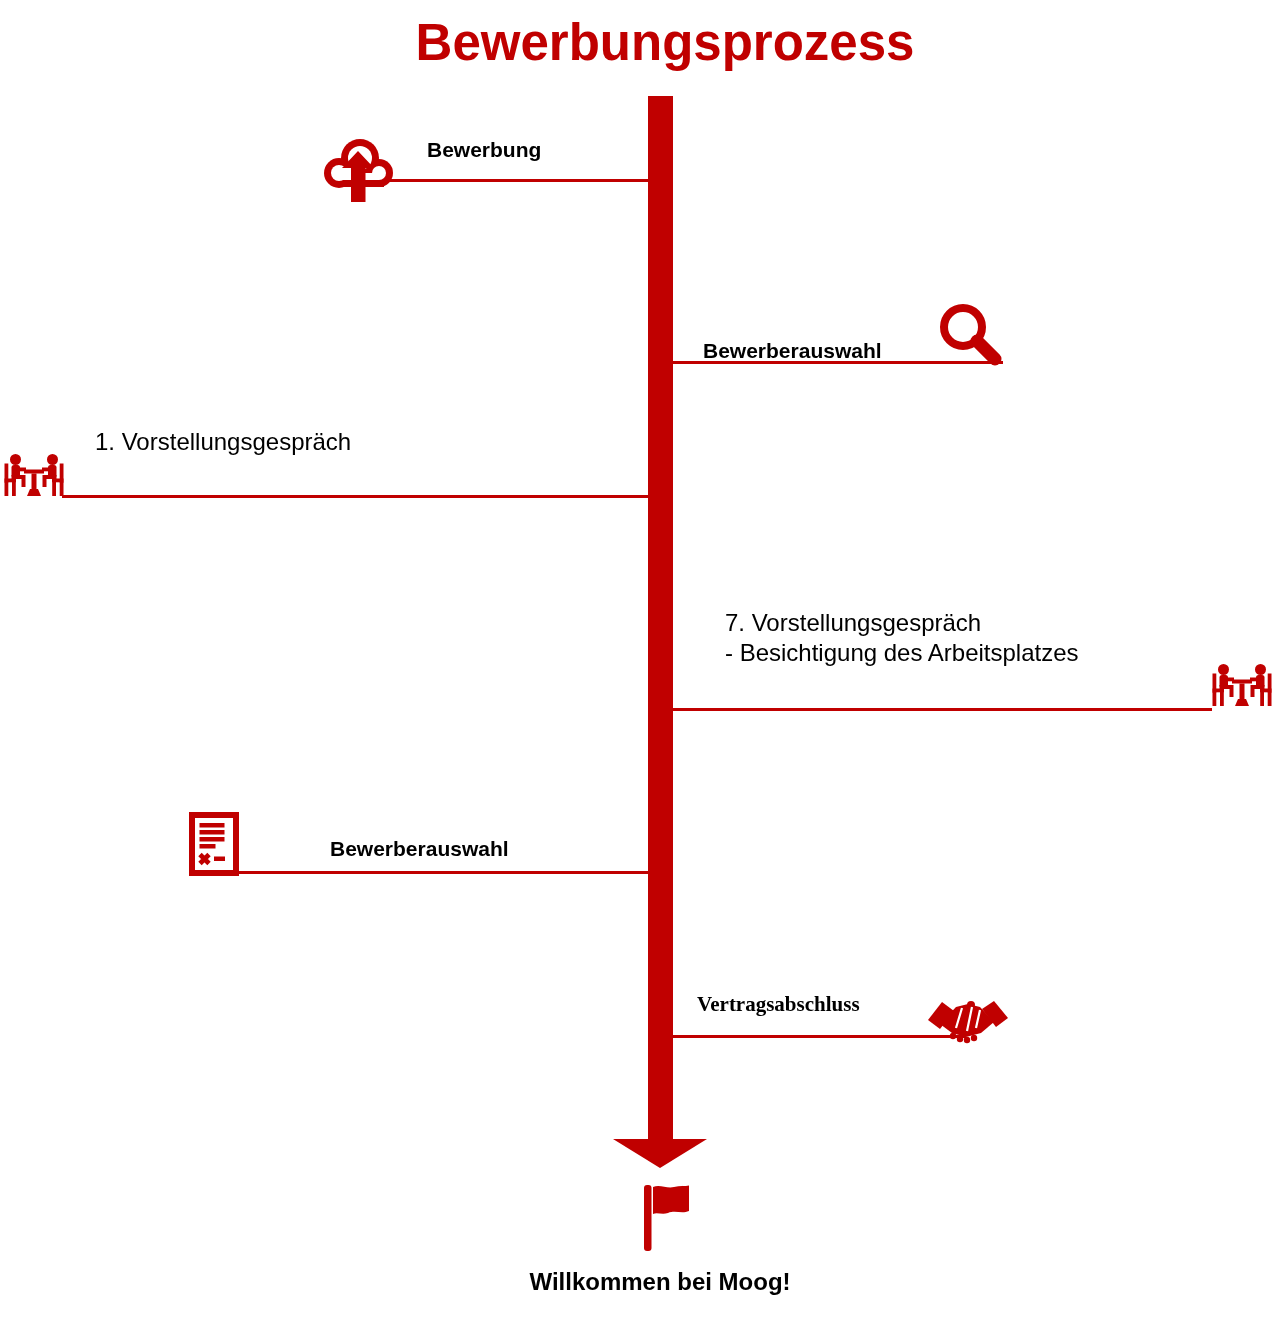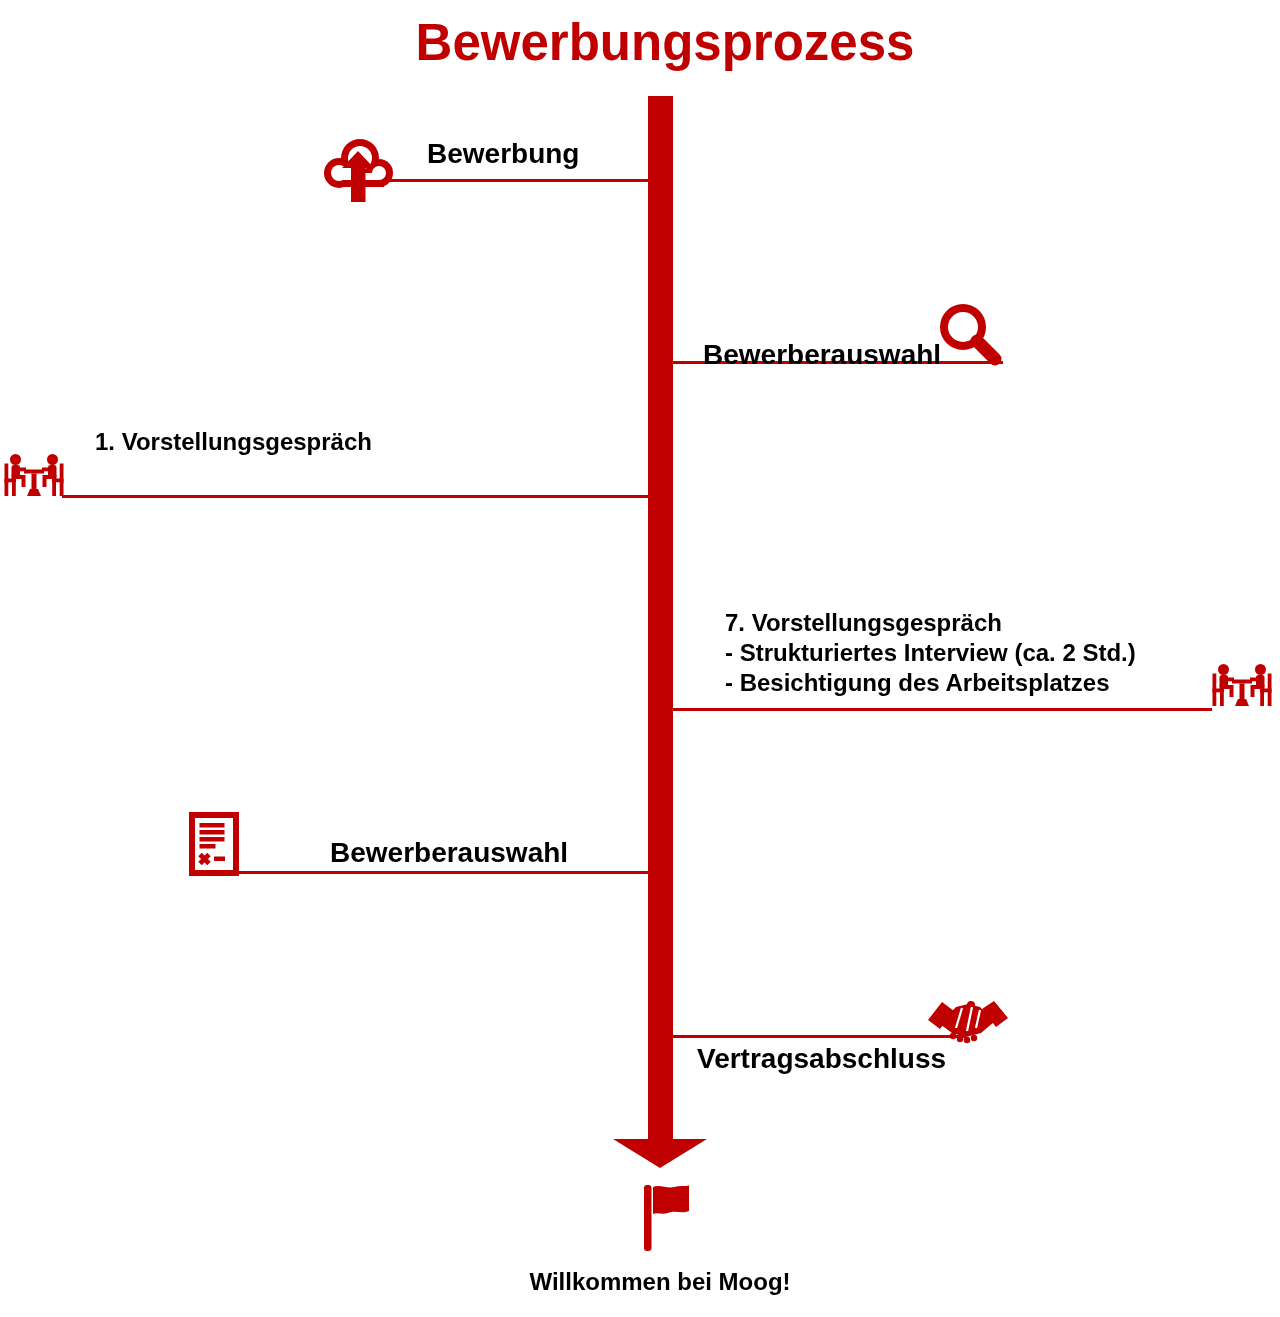--- a/index.html
+++ b/index.html
@@ -16,22 +16,22 @@
     font-size:51px; font-weight:bold; color:var(--accent);
     letter-spacing:0px;
   }
   .tl-bar { left:648px; top:96px; width:25px; height:1044px; background:var(--accent); }
   .tl-arrowhead {
     left:613px; top:1139px; width:0; height:0;
     border-left:47px solid transparent; border-right:47px solid transparent;
     border-top:29px solid var(--accent);
   }
   .connector { height:3px; background:var(--accent); }
-  .step-label { font-size:28px; font-weight:bold; color:var(--text); white-space:nowrap; }
-  .step-block { font-size:24px; font-weight:bold; color:var(--text); line-height:30px; white-space:nowrap; }
+  .step-label { font-size:21px; font-weight:bold; color:var(--text); white-space:nowrap; }
+  .step-block { font-size:24px; font-weight:normal; color:var(--text); line-height:30px; white-space:nowrap; }
   .icon svg { display:block; color:var(--accent); }
   .finish-label {
     left:0; top:1268px; width:1320px; text-align:center;
     font-size:24px; font-weight:bold; color:var(--text);
   }
 </style>
 </head>
 <body>
 
 <div class="abs title">Bewerbungsprozess</div>
@@ -103,21 +103,20 @@
     </g>
   </svg>
 </div>
 <div class="abs step-block" style="left:95px; top:427px;">
   <div>1. Vorstellungsgespräch</div>
 </div>
 
 <div class="abs connector" style="left:673px; top:708px; width:539px;"></div>
 <div class="abs step-block" style="left:725px; top:608px;">
   <div>7. Vorstellungsgespräch</div>
-  <div>- Strukturiertes Interview (ca. 2 Std.)</div>
   <div>- Besichtigung des Arbeitsplatzes</div>
 </div>
 <div class="abs icon" style="left:1210px; top:662px;">
   <svg width="64" height="50" viewBox="0 0 64 50">
     <g fill="currentColor">
       <g>
         <circle cx="13.5" cy="7.5" r="5.5"></circle>
         <rect x="9.5" y="13" width="8.5" height="13" rx="2.5"></rect>
         <rect x="12" y="15.5" width="12" height="3.8"></rect>
         <rect x="9.5" y="23" width="13.5" height="4"></rect>
@@ -157,21 +156,21 @@
       <rect x="10.5" y="25" width="25" height="4.5"></rect>
       <rect x="10.5" y="32" width="16" height="4.5"></rect>
       <rect x="25" y="44.5" width="11" height="4.5"></rect>
     </g>
     <path d="M11 42.5 L20 51.5 M20 42.5 L11 51.5" stroke="currentColor" stroke-width="4.8"></path>
   </svg>
 </div>
 <div class="abs step-label" style="left:330px; top:837px;">Bewerberauswahl</div>
 
 <div class="abs connector" style="left:673px; top:1035px; width:293px;"></div>
-<div class="abs step-label" style="left:697px; top:1043px;">Vertragsabschluss</div>
+<div class="abs step-label" style="left:697px; top:992px;font-family:Liberation Serif, serif;">Vertragsabschluss</div>
 <div class="abs icon" style="left:926px; top:992px;">
   <svg width="84" height="56" viewBox="0 0 84 56">
     <g fill="currentColor">
       <polygon points="2,28 16,10 28,19 14,37"></polygon>
       <polygon points="82,26 68,9 56,17 70,35"></polygon>
       <polygon points="14,32 30,15 42,12 54,15 68,30 55,41 40,45 26,41"></polygon>
       <circle cx="27" cy="44" r="3.2"></circle>
       <circle cx="34" cy="47" r="3.2"></circle>
       <circle cx="41" cy="48" r="3.2"></circle>
       <circle cx="48" cy="46" r="3.2"></circle>

